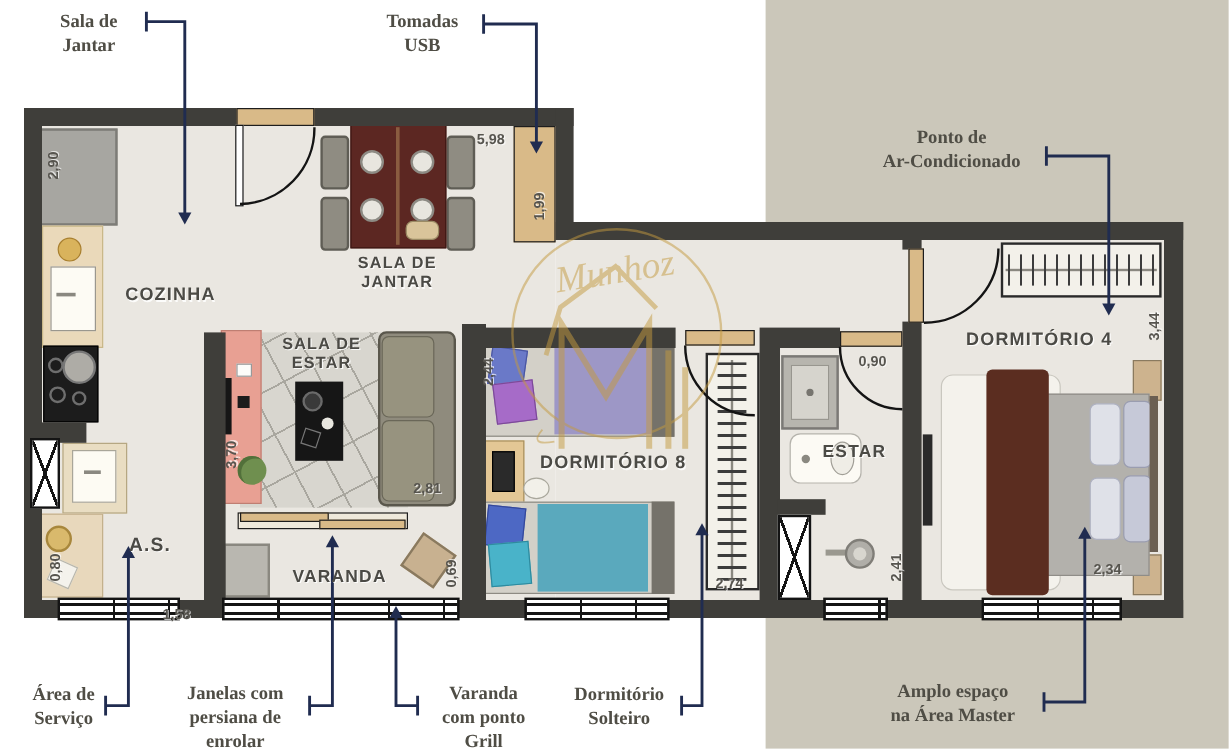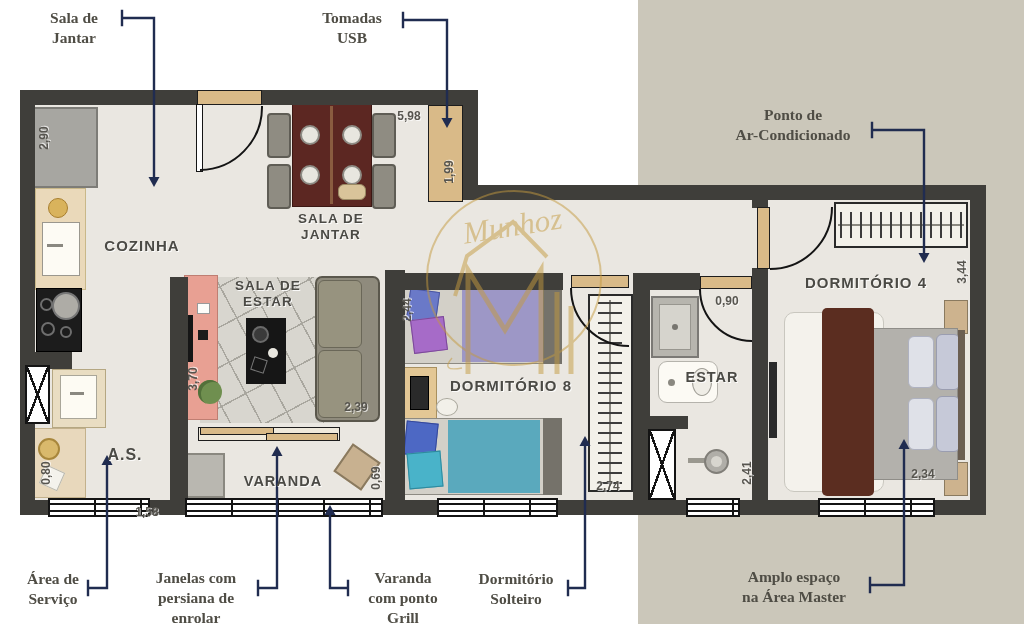--- a/index.html
+++ b/index.html
@@ -217,21 +217,21 @@
 <div class="lbl" style="left:125px;top:455px;font-size:16px">A.S.</div>
 <div class="lbl" style="left:283px;top:481px;font-size:14.5px">VARANDA</div>
 <div class="lbl" style="left:511px;top:386px;font-size:15px">DORMITÓRIO 8</div>
 <div class="lbl" style="left:712px;top:377px;font-size:14.5px">ESTAR</div>
 <div class="lbl" style="left:866px;top:283px;font-size:15px">DORMITÓRIO 4</div>
 
 <div class="meas rot" style="left:44px;top:138px">2,90</div>
 <div class="meas" style="left:409px;top:116px">5,98</div>
 <div class="meas rot" style="left:449px;top:172px">1,99</div>
 <div class="meas rot" style="left:193px;top:379px">3,70</div>
-<div class="meas" style="left:356px;top:407px">2,39</div>
+<div class="meas" style="left:356px;top:407px">2,81</div>
 <div class="meas rot" style="left:46px;top:473px">0,80</div>
 <div class="meas" style="left:147px;top:512px">1,58</div>
 <div class="meas rot" style="left:376px;top:478px">0,69</div>
 <div class="meas rot" style="left:407px;top:310px">2,44</div>
 <div class="meas" style="left:608px;top:486px">2,74</div>
 <div class="meas" style="left:727px;top:301px">0,90</div>
 <div class="meas rot" style="left:747px;top:473px">2,41</div>
 <div class="meas rot" style="left:962px;top:272px">3,44</div>
 <div class="meas" style="left:923px;top:474px">2,34</div>
 

